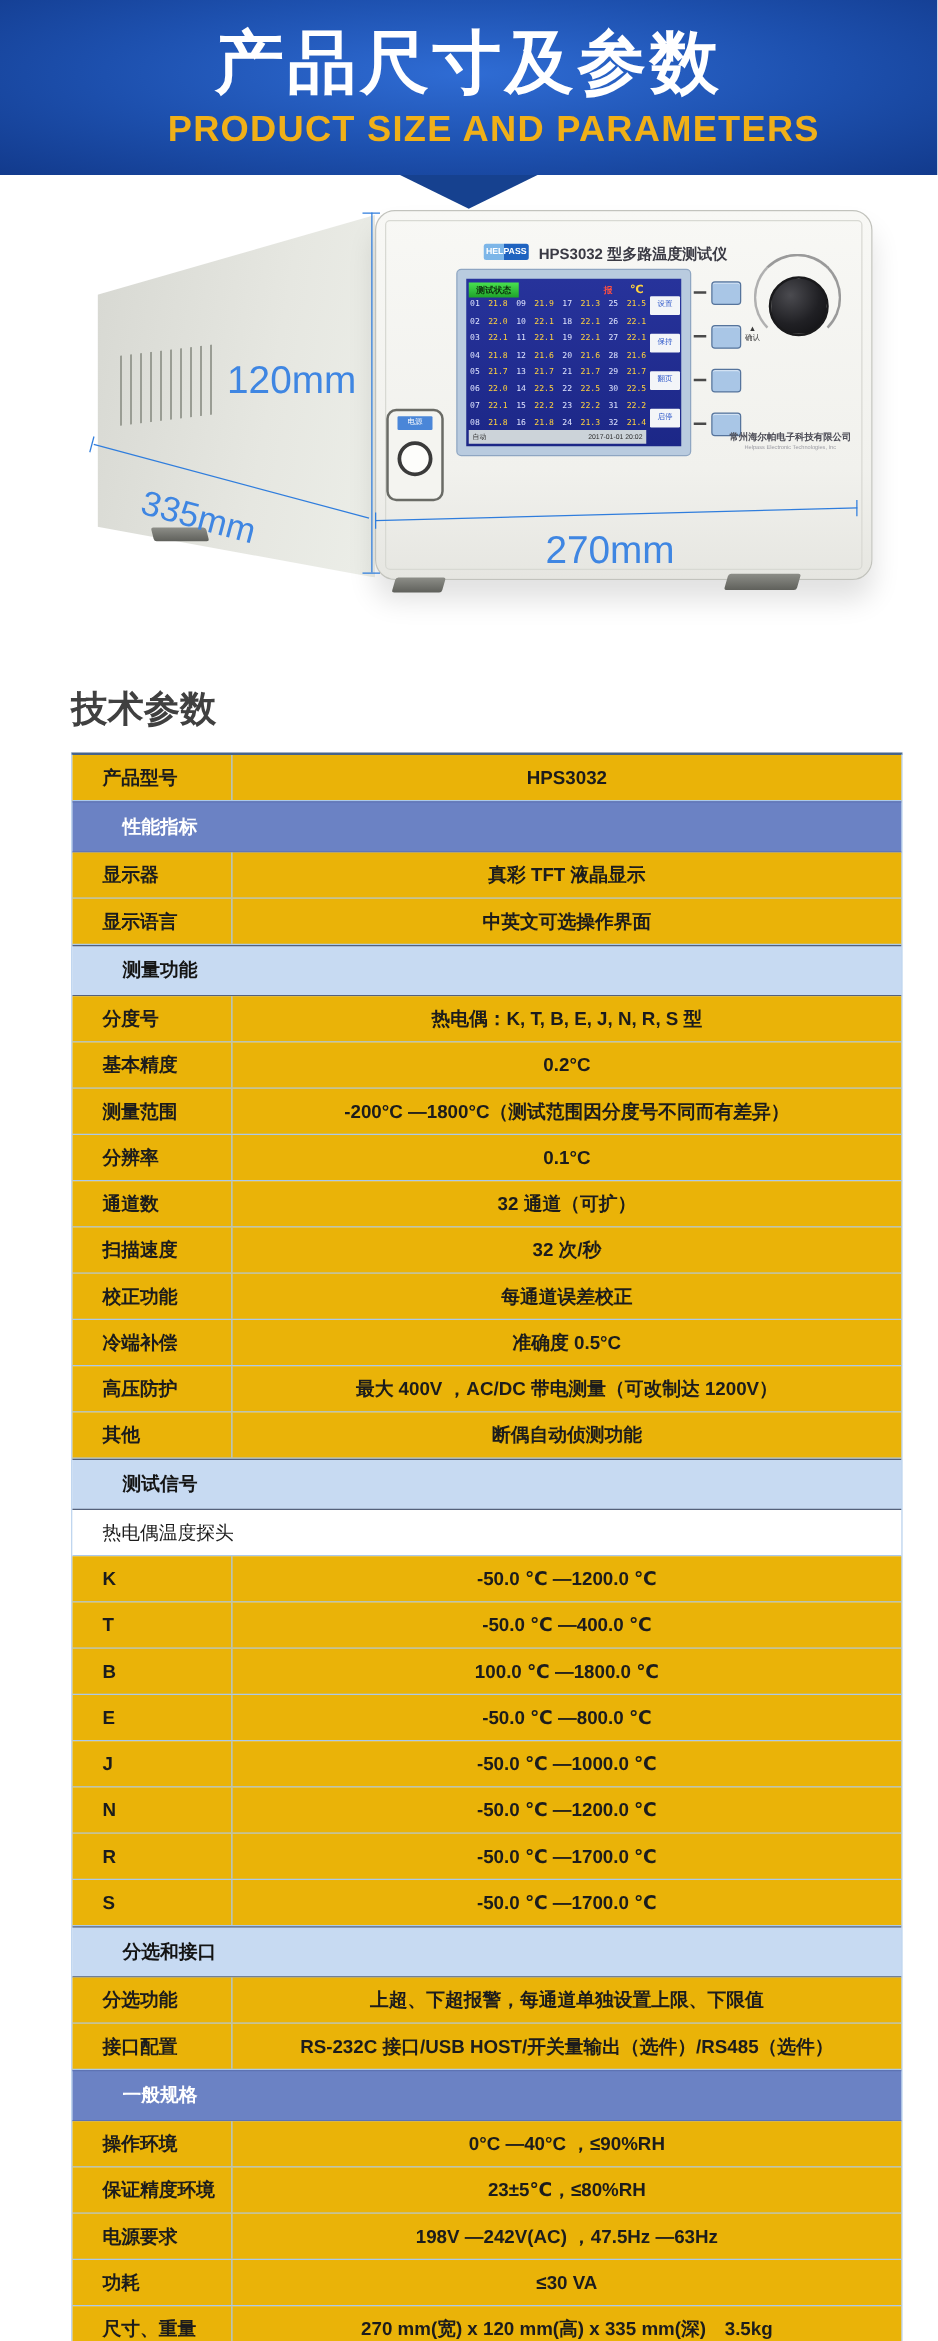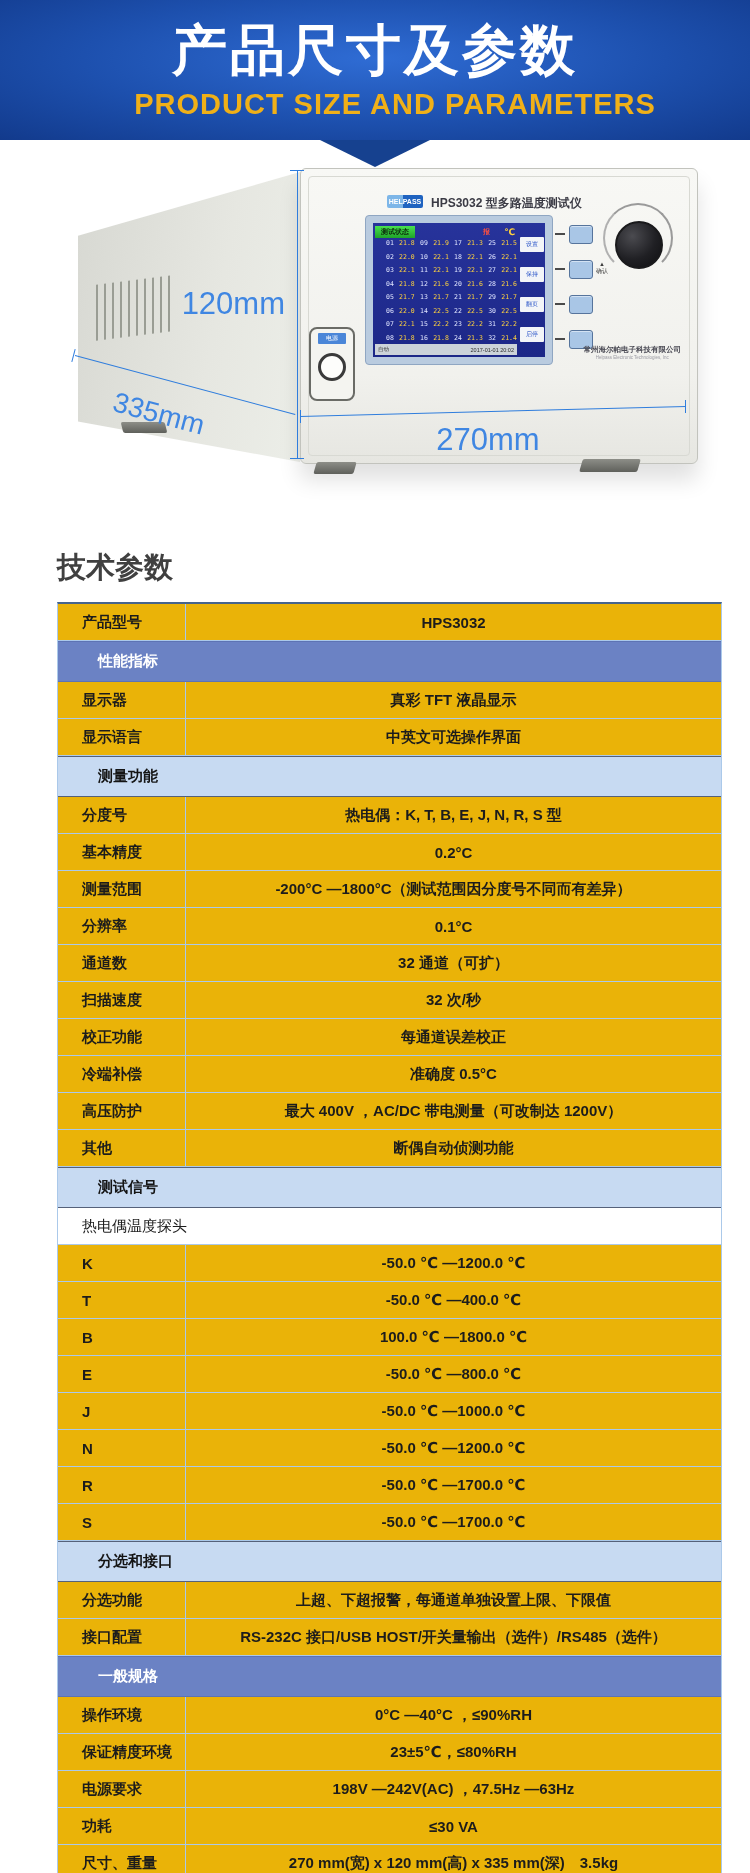--- a/index.html
+++ b/index.html
@@ -27,39 +27,39 @@
     background:linear-gradient(100deg,#d7d8d2 0%,#e6e7e1 60%,#eceee8 100%);
     clip-path:polygon(0 22%,100% 0,100% 100%,0 86%);
     filter:drop-shadow(0 14px 10px rgba(0,0,0,0.10));}
   #vents{position:absolute;left:96px;top:140px;width:76px;height:56px;
     background:repeating-linear-gradient(90deg,#9a9d94 0 2px,transparent 2px 8px);
     transform:skewY(-7deg);}
 
   
   #front{position:absolute;left:300px;top:28px;width:396px;height:294px;
     background:linear-gradient(180deg,#f8f8f5 0%,#f1f1ed 70%,#e6e6e1 100%);
-    border:1px solid #c2c3bd;border-radius:6px;
+    border:1px solid #c2c3bd;border-radius:16px;
     box-shadow:0 16px 22px rgba(0,0,0,0.12);}
   #front::after{content:"";position:absolute;inset:7px;border:1px solid #d8d9d3;border-radius:4px;}
   .logo{position:absolute;left:86px;top:26px;width:36px;height:13px;border-radius:2px;
     background:linear-gradient(90deg,#7db6e8 0 45%,#1f63c0 45% 100%);
     color:#ffffff;font-size:7px;font-weight:bold;text-align:center;line-height:13px;z-index:2;}
   .ptitle{position:absolute;left:130px;top:26px;font-size:12px;font-weight:bold;color:#3a3a44;z-index:2;}
   .bezel{position:absolute;left:64px;top:46px;width:186px;height:148px;
     background:#b9cbdf;border:1px solid #8fa6c2;border-radius:4px;z-index:2;}
   .lcd{position:absolute;inset:7px;background:linear-gradient(180deg,#27339b,#1c2787);overflow:hidden;}
   .lcd-head{position:absolute;left:2px;top:2px;right:26px;height:13px;display:flex;align-items:center;}
   .lcd-status{background:linear-gradient(180deg,#49e14f,#1fa32a);color:#0b2d0b;
     font-size:7px;font-weight:bold;padding:1px 6px;white-space:nowrap;}
   .lcd-alarm{color:#ff5040;font-size:7px;margin-left:auto;font-weight:bold;}
   .lcd-unit{color:#ffd23e;font-size:9px;font-weight:bold;margin-left:14px;margin-right:4px;}
   .lcd-grid{position:absolute;left:3px;top:17px;right:28px;bottom:15px;
     display:flex;flex-direction:column;justify-content:space-between;
     font-family:"DejaVu Sans Mono","Liberation Mono",monospace;}
-  .lcd-row{display:flex;justify-content:space-between;font-size:6.5px;line-height:7px;margin-left:10px;}
+  .lcd-row{display:flex;justify-content:space-between;font-size:6.5px;line-height:7px;}
   .lcd-row .ci{color:#dfe4ff;}
   .lcd-row .cv{color:#ffd23e;text-align:center;}
   .softcol{position:absolute;right:1px;top:14px;bottom:15px;width:24px;
     display:flex;flex-direction:column;justify-content:space-between;}
   .softkey{height:15px;background:#f3f5f8;border-radius:1px;color:#2a55c8;
     font-size:6px;text-align:center;line-height:15px;}
   .lcd-bar{position:absolute;left:2px;right:28px;bottom:2px;height:11px;background:#ccd3d9;
     color:#2e2e2e;font-size:5.5px;display:flex;justify-content:space-between;
     align-items:center;padding:0 3px;}
 

